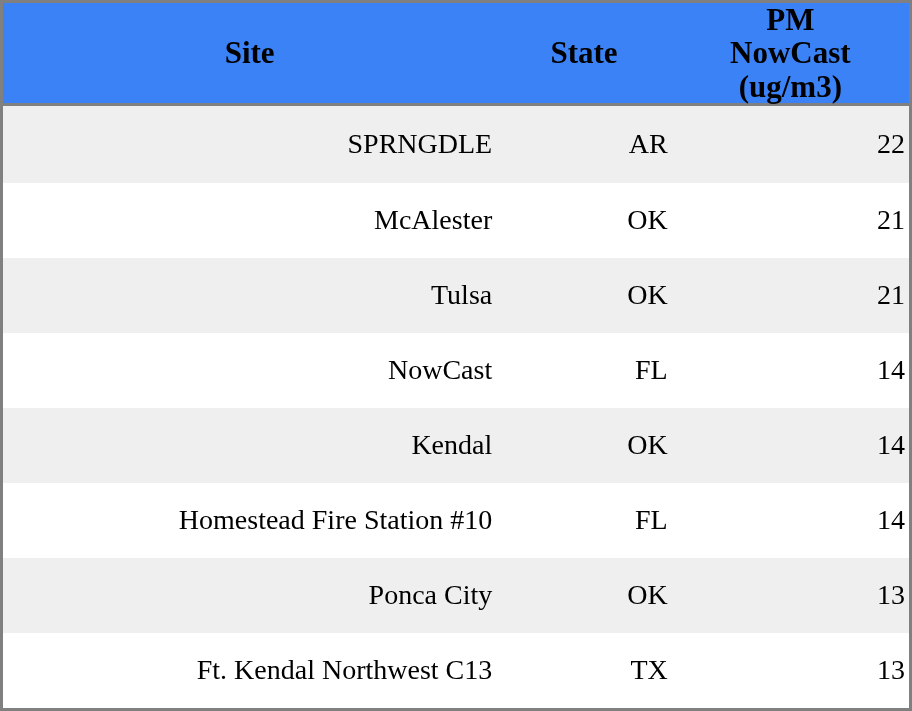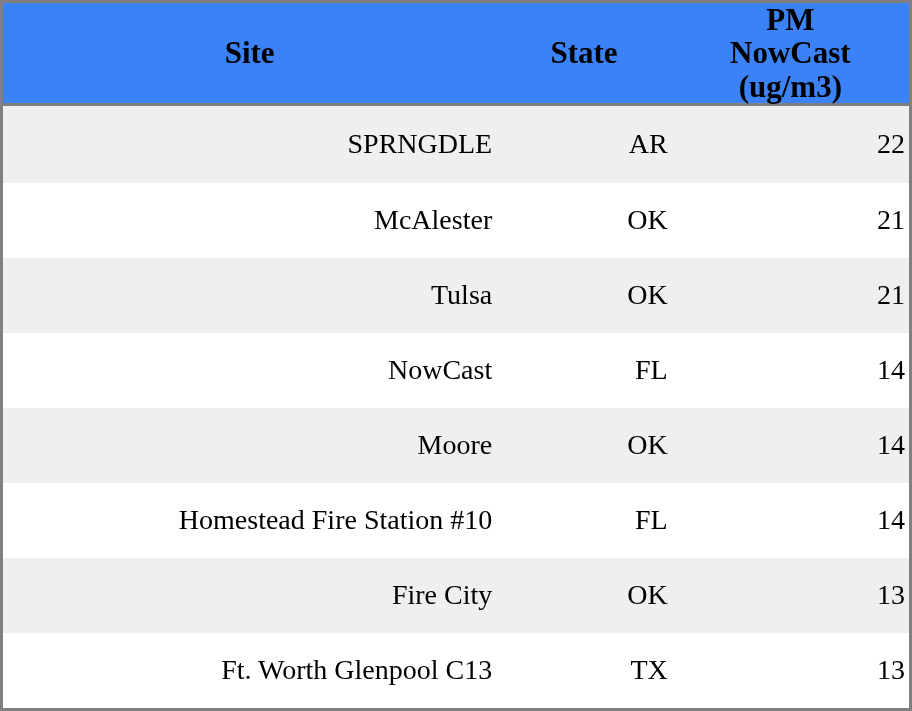--- a/index.html
+++ b/index.html
@@ -92,34 +92,34 @@
         <td>Tulsa</td>
         <td>OK</td>
         <td>21</td>
       </tr>
       <tr class="even-row">
         <td>NowCast</td>
         <td>FL</td>
         <td>14</td>
       </tr>
       <tr class="odd-row">
-        <td>Moore</td>
+        <td>Kendal</td>
         <td>OK</td>
         <td>14</td>
       </tr>
       <tr class="even-row">
         <td>Homestead Fire Station #10</td>
         <td>FL</td>
         <td>14</td>
       </tr>
       <tr class="odd-row">
-        <td>Fire City</td>
+        <td>Ponca City</td>
         <td>OK</td>
         <td>13</td>
       </tr>
       <tr class="even-row">
-        <td>Ft. Worth Glenpool C13</td>
+        <td>Ft. Kendal Northwest C13</td>
         <td>TX</td>
         <td>13</td>
       </tr>
     </tbody>
   </table>
 </div>
 
 </body></html>

